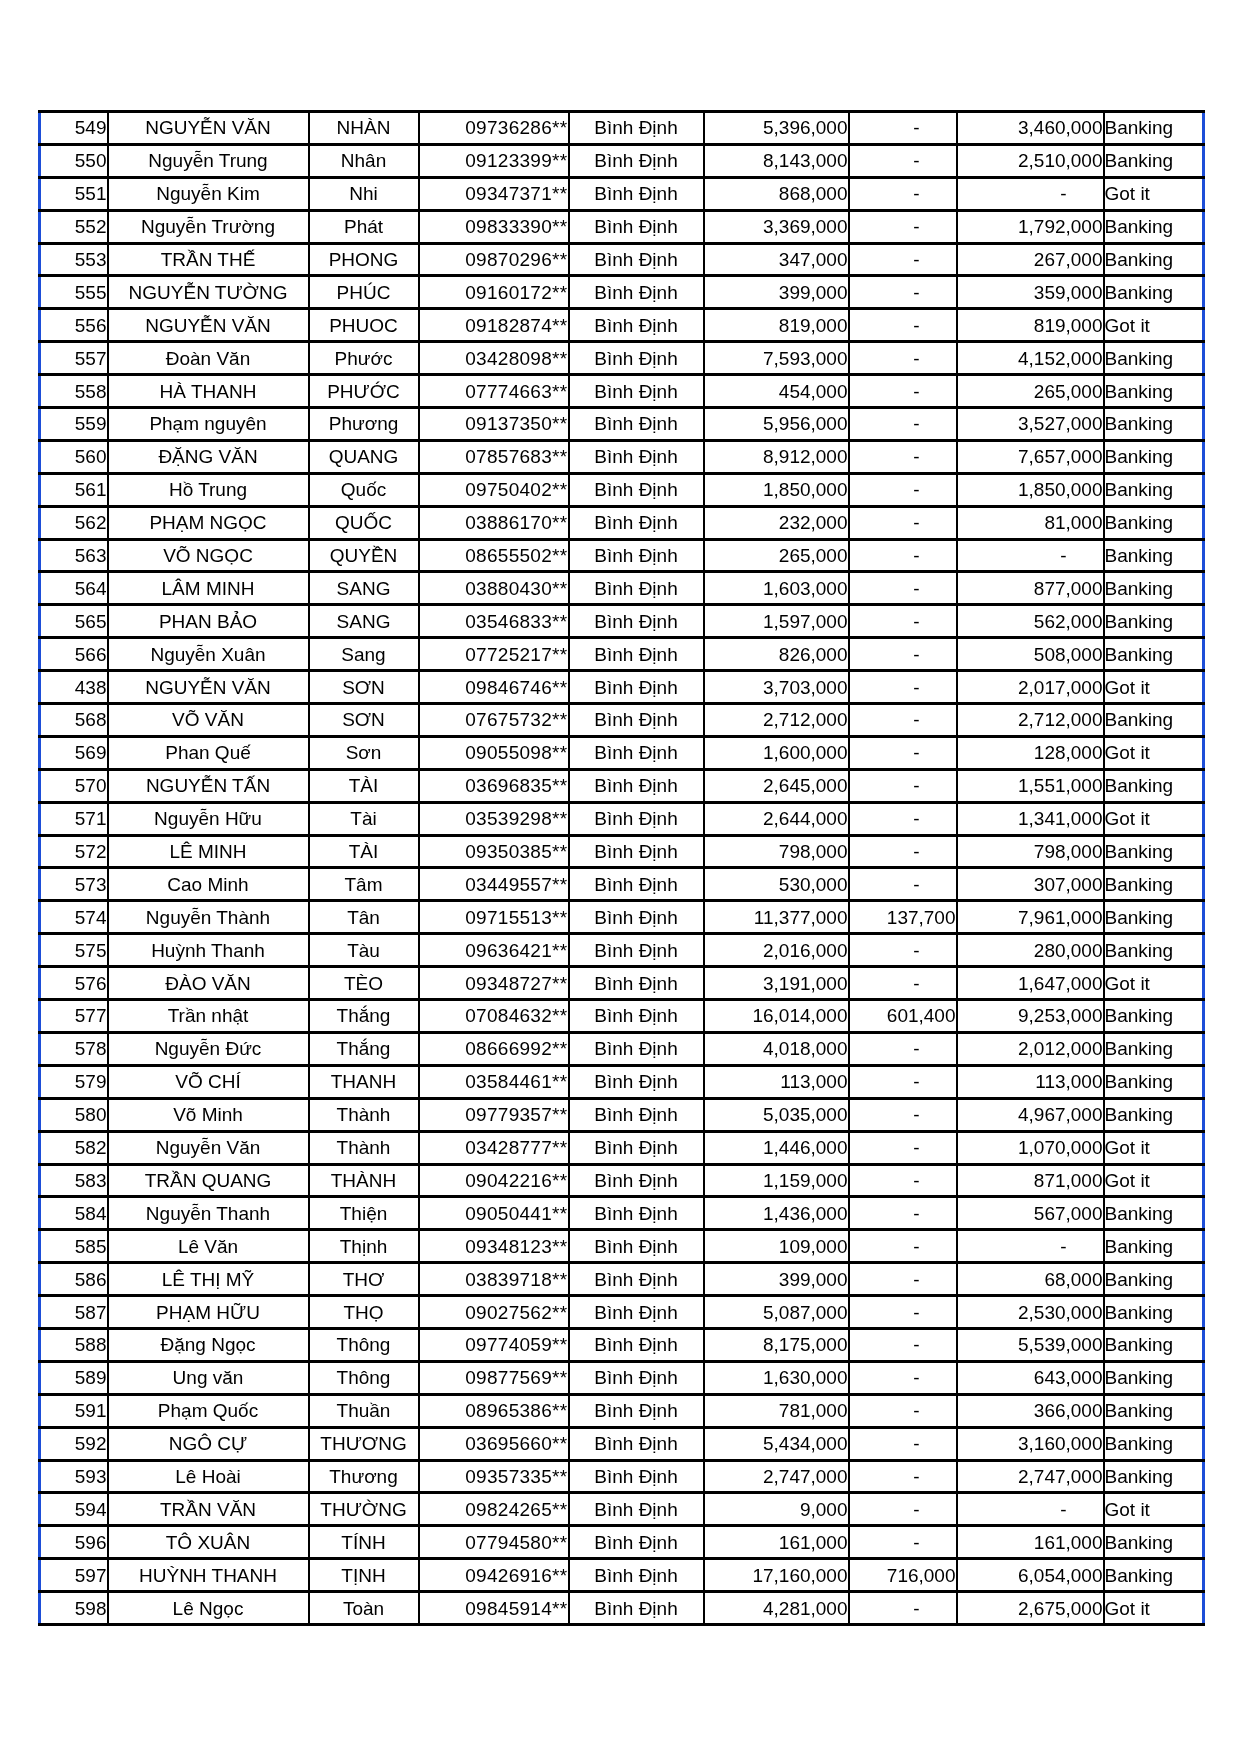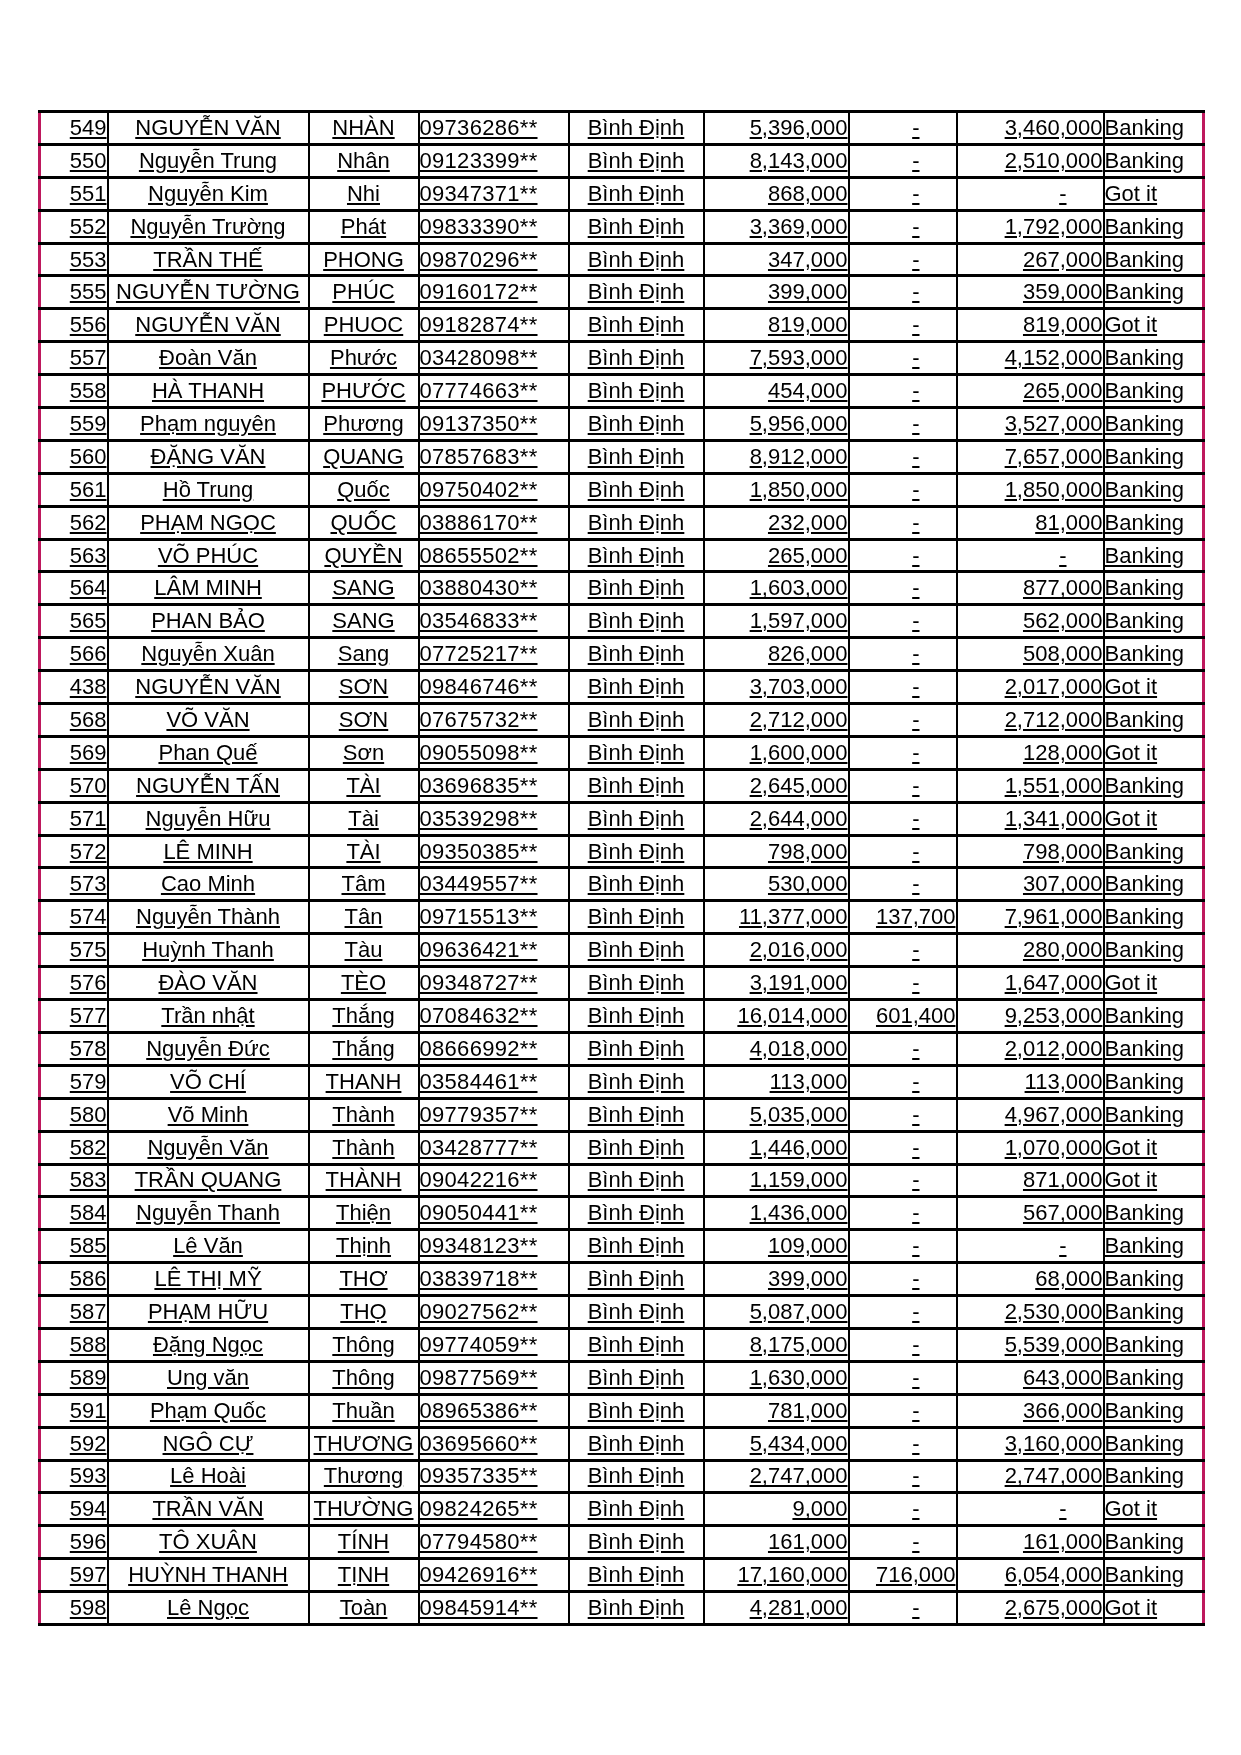--- a/index.html
+++ b/index.html
@@ -19,38 +19,37 @@
     left: 38px;
     top: 110px;
     width: 1164px;
     height: 1516px;
   }
   table.data-table {
     width: 100%;
     height: 100%;
     border-collapse: collapse;
     table-layout: fixed;
-    border: 3px solid #be185d;
-    font-size: 22px;
+    border: 3px solid #1d4ed8;
+    font-size: 19px;
     line-height: 1;
-    text-decoration: underline;
   }
   table.data-table td {
     border-left: 2px solid #000000;
     border-right: 2px solid #000000;
     border-top: 3px solid #000000;
     border-bottom: 3px solid #000000;
     padding: 0;
     vertical-align: middle;
     white-space: nowrap;
     overflow: hidden;
   }
   td.c-stt    { text-align: right;  padding-right: 5px; }
   td.c-name   { text-align: center; }
-  td.c-phone  { text-align: left; letter-spacing: 0.3px; margin-top: 28px; }
+  td.c-phone  { text-align: right; letter-spacing: 0.3px; margin-top: 28px; }
   td.c-prov   { text-align: center; }
   td.c-amt    { text-align: right;  padding-right: 10px; }
   td.c-amt.dash { padding-right: 36px; }
   td.c-status { text-align: left;   padding-left: 13px; }
 </style>
 </head>
 <body>
 
 <div class="sheet">
   <table class="data-table">
@@ -204,21 +203,21 @@
     <td class="c-name">QUỐC</td>
     <td class="c-phone">03886170**</td>
     <td class="c-prov">Bình Định</td>
     <td class="c-amt">232,000</td>
     <td class="c-amt dash">-</td>
     <td class="c-amt">81,000</td>
     <td class="c-status">Banking</td>
   </tr>
         <tr>
     <td class="c-stt">563</td>
-    <td class="c-name">VÕ PHÚC</td>
+    <td class="c-name">VÕ NGỌC</td>
     <td class="c-name">QUYỀN</td>
     <td class="c-phone">08655502**</td>
     <td class="c-prov">Bình Định</td>
     <td class="c-amt">265,000</td>
     <td class="c-amt dash">-</td>
     <td class="c-amt dash">-</td>
     <td class="c-status">Banking</td>
   </tr>
         <tr>
     <td class="c-stt">564</td>

